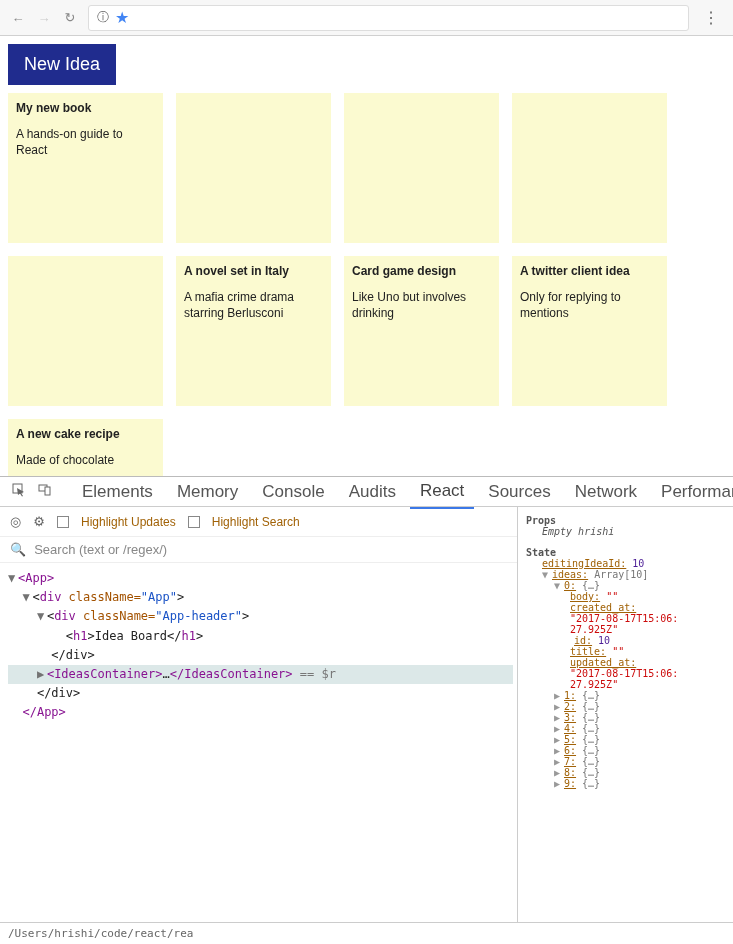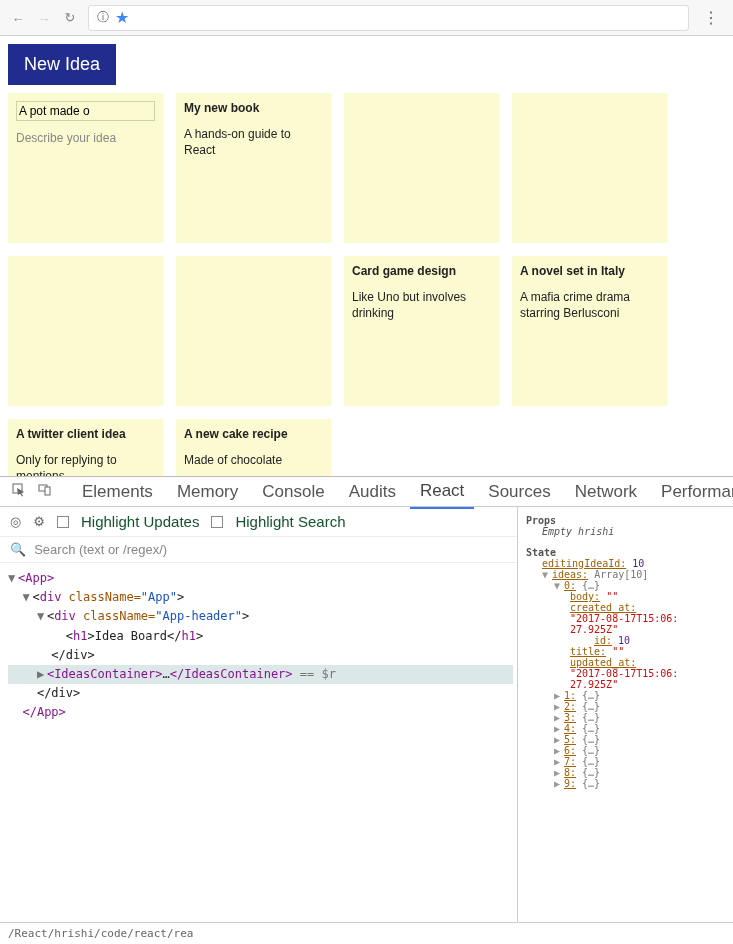--- a/index.html
+++ b/index.html
@@ -34,21 +34,21 @@
     .dt-tab { padding: 6px 10px; color: #555; cursor: pointer; font-size:17px; }
     .dt-tab.active { color: #444; border-bottom: 2px solid #3b78e7; text-align: center; }
     .dt-chevrons { color:#666; padding:0 6px; }
     .dt-close { color:#666; padding:0 4px; font-size:15px; }
 
     .dt-body { flex:1; display:flex; min-height:0; }
     .dt-left { flex:1; border-right:1px solid #ccc; display:flex; flex-direction:column; min-width:0; }
     .dt-right { width: 215px; padding:6px 8px; font-family: Menlo, Consolas, monospace; font-size:10px; overflow:auto; }
 
     .dt-toolbar { display:flex; align-items:center; gap:12px; padding:4px 10px; border-bottom:1px solid #eee; height:30px; }
-    .dt-toolbar .lbl { color:#14532d; font-size:15px; }
+    .dt-toolbar .lbl { color:#a16207; font-size:12px; }
     .dt-search { display:flex; align-items:center; gap:8px; padding:2px 10px; border-bottom:1px solid #eee; color:#888; height:26px; }
     .dt-search-icon { color:#ccc; }
 
     .dt-tree { flex:1; padding:6px 4px 6px 8px; font-family: Menlo, Consolas, monospace; font-size:12px; line-height:1.6; overflow:auto; }
     .dt-tree .arr { color:#737373; display:inline-block; width:10px; }
     .tag-comp { color:#881391; }
     .tag-el { color:#881391; }
     .attr-name { color:#a35200; }
     .attr-val { color:#1a53c6; }
     .line { white-space:pre; }
@@ -80,38 +80,34 @@
     <span class="star">★</span>
   </div>
   <span class="kebab">⋮</span>
 </div>
 
 <div class="app-area">
   <button class="new-idea-btn">New Idea</button>
   <div class="tiles">
 
     <div class="tile">
-      <input type="text" value="A pot made o" style="">
-      <span class="placeholder">Describe your idea</span>
-    </div>
-    <div class="tile">
       <span class="title">My new book</span>
       <span class="body">A hands-on guide to React</span>
     </div>
     <div class="tile"></div>
     <div class="tile"></div>
     <div class="tile"></div>
     <div class="tile"></div>
     <div class="tile">
+      <span class="title">A novel set in Italy</span>
+      <span class="body">A mafia crime drama starring Berlusconi</span>
+    </div>
+    <div class="tile">
       <span class="title">Card game design</span>
       <span class="body">Like Uno but involves drinking</span>
-    </div>
-    <div class="tile">
-      <span class="title">A novel set in Italy</span>
-      <span class="body">A mafia crime drama starring Berlusconi</span>
     </div>
     <div class="tile">
       <span class="title">A twitter client idea</span>
       <span class="body">Only for replying to mentions</span>
     </div>
     <div class="tile">
       <span class="title">A new cake recipe</span>
       <span class="body">Made of chocolate</span>
     </div>
   </div>
@@ -175,30 +171,30 @@
     <div class="dt-right">
       <div class="prop-hdr">Props</div>
       <div class="ital nest">Empty hrishi</div>
       <div style="height:8px"></div>
       <div class="prop-hdr">State</div>
       <div class="nest"><span class="state-key">editingIdeaId:</span> <span class="numv">10</span></div>
       <div class="nest"><span class="arr-toggle">▼</span><span class="state-key">ideas:</span> <span class="comment">Array[10]</span></div>
       <div class="nest" style="margin-left:28px"><span class="arr-toggle">▼</span><span class="state-key">0:</span> <span class="comment">{…}</span></div>
       <div class="nest" style="margin-left:44px"><span class="state-key">body:</span> <span class="strv">""</span></div>
       <div class="nest" style="margin-left:44px"><span class="state-key">created_at:</span> <span class="strv" style="display:inline-block; max-width:110px; vertical-align:top; word-break:break-all;">"2017-08-17T15:06:27.925Z"</span></div>
-      <div class="nest" style="margin-left:68px"><span class="state-key">id:</span> <span class="numv">10</span></div>
+      <div class="nest" style="margin-left:48px"><span class="state-key">id:</span> <span class="numv">10</span></div>
       <div class="nest" style="margin-left:44px"><span class="state-key">title:</span> <span class="strv">""</span></div>
       <div class="nest" style="margin-left:44px"><span class="state-key">updated_at:</span> <span class="strv" style="display:inline-block; max-width:110px; vertical-align:top; word-break:break-all;">"2017-08-17T15:06:27.925Z"</span></div>
       <div id="rest-slot">
           <div class="nest" style="margin-left: 28px;"><span class="arr-toggle">▶</span><span class="state-key">1:</span> <span class="comment">{…}</span></div>
           <div class="nest" style="margin-left: 28px;"><span class="arr-toggle">▶</span><span class="state-key">2:</span> <span class="comment">{…}</span></div>
           <div class="nest" style="margin-left: 28px;"><span class="arr-toggle">▶</span><span class="state-key">3:</span> <span class="comment">{…}</span></div>
           <div class="nest" style="margin-left: 28px;"><span class="arr-toggle">▶</span><span class="state-key">4:</span> <span class="comment">{…}</span></div>
           <div class="nest" style="margin-left: 28px;"><span class="arr-toggle">▶</span><span class="state-key">5:</span> <span class="comment">{…}</span></div>
           <div class="nest" style="margin-left: 28px;"><span class="arr-toggle">▶</span><span class="state-key">6:</span> <span class="comment">{…}</span></div>
           <div class="nest" style="margin-left: 28px;"><span class="arr-toggle">▶</span><span class="state-key">7:</span> <span class="comment">{…}</span></div>
           <div class="nest" style="margin-left: 28px;"><span class="arr-toggle">▶</span><span class="state-key">8:</span> <span class="comment">{…}</span></div>
           <div class="nest" style="margin-left: 28px;"><span class="arr-toggle">▶</span><span class="state-key">9:</span> <span class="comment">{…}</span></div>
         </div>
     </div>
   </div>
-  <div class="path">/React/hrishi/code/react/rea</div>
+  <div class="path">/Users/hrishi/code/react/rea</div>
 </div>
 
 </body></html>

